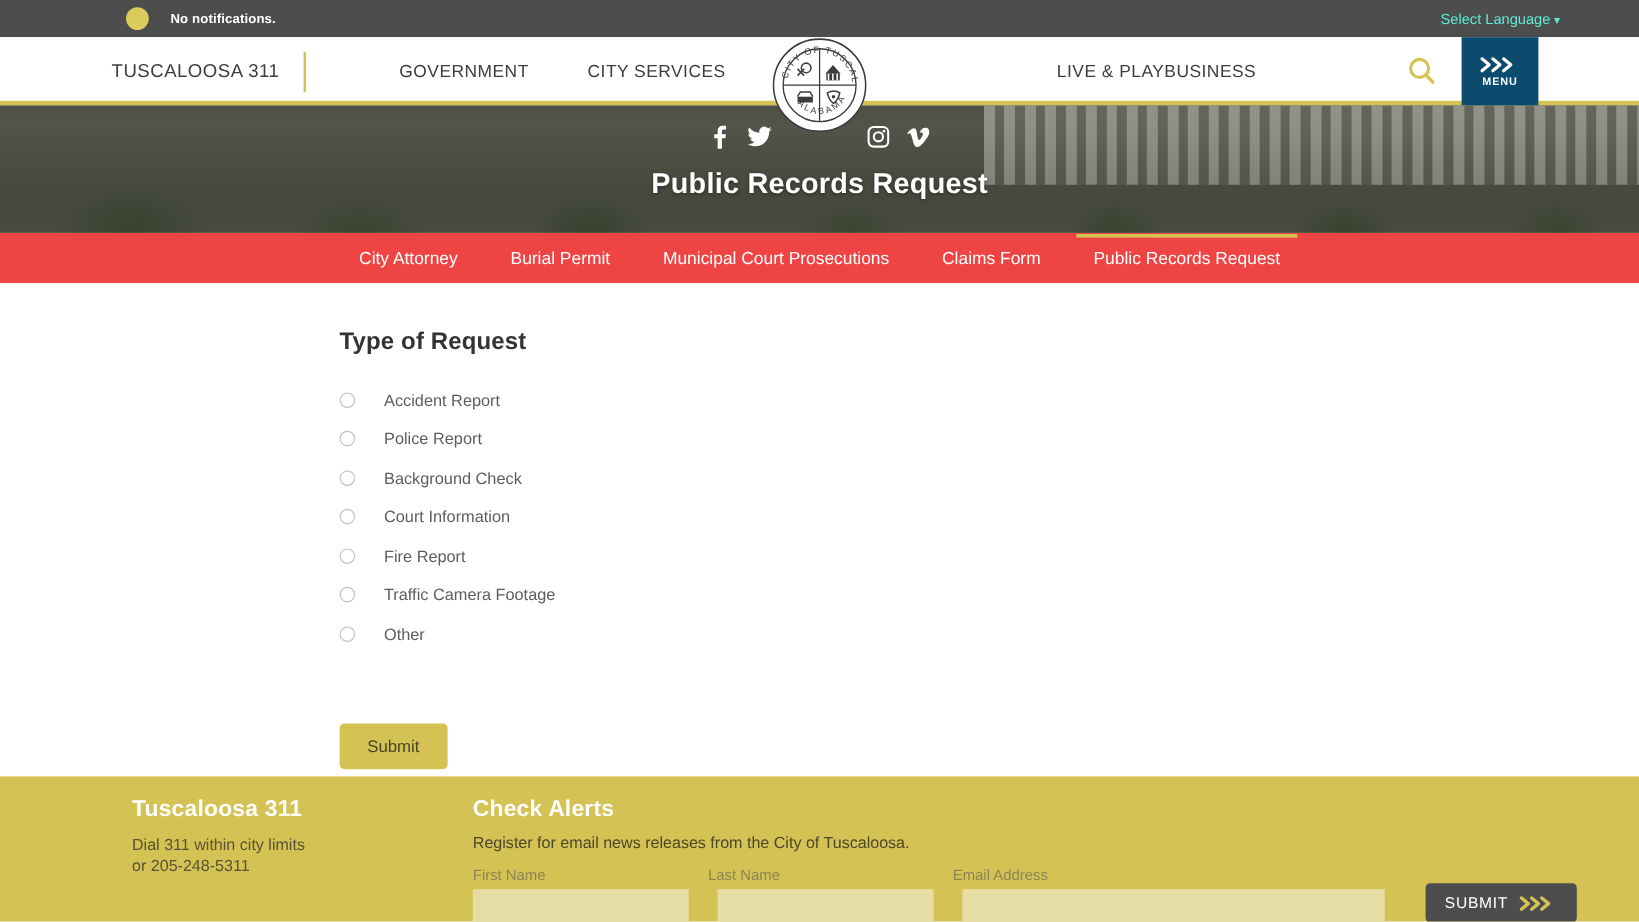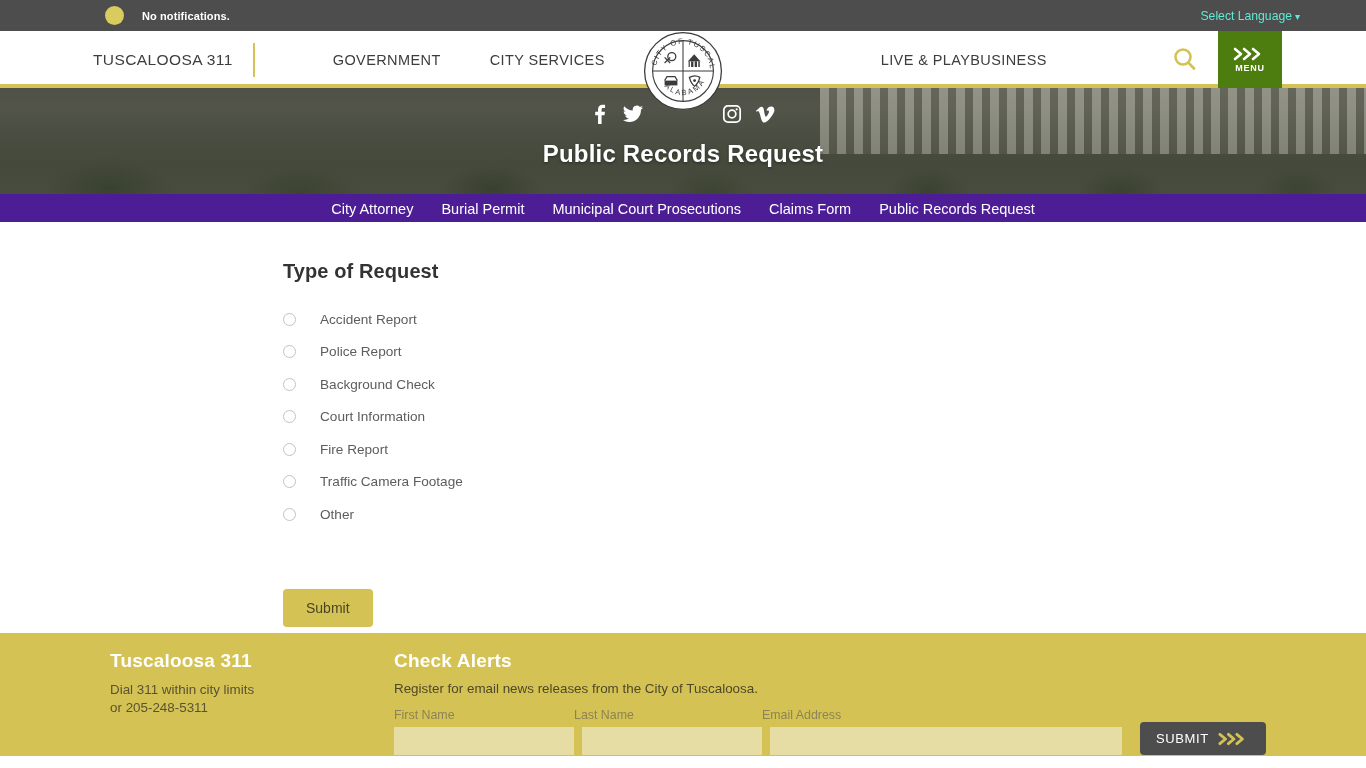--- a/index.html
+++ b/index.html
@@ -96,21 +96,21 @@
     transform: translateY(-50%);
     width: 30px; height: 30px;
     cursor: pointer;
   }
   .menu-btn {
     position: absolute;
     left: 1218px;
     top: 0;
     width: 64px;
     height: 57px;
-    background: #4d7c0f;
+    background: #0c4a6e;
     display: flex;
     flex-direction: column;
     align-items: center;
     justify-content: center;
     cursor: pointer;
   }
   .menu-chevrons { display: flex; gap: 0px; margin-bottom: 2px; }
   .menu-label {
     color: #ffffff;
     font-size: 9px;
@@ -190,26 +190,26 @@
   .seal {
     position: absolute;
     left: 643px;
     top: 31px;
     width: 80px; height: 80px;
     z-index: 30;
   }
 
   
   .subnav {
-    height: 28px;
-    background: #4c1d95;
+    height: 42px;
+    background: #ef4444;
     display: flex;
     align-items: center;
     justify-content: center;
-    gap: 0;
+    gap: 16px;
   }
   .subnav-item {
     color: #ffffff;
     font-size: 14.5px;
     padding: 11px 14px 12px;
     cursor: pointer;
     white-space: nowrap;
     font-family: "Liberation Sans Narrow", "Liberation Sans", sans-serif;
     border-top: 3px solid transparent;
     line-height: 1;
@@ -287,20 +287,21 @@
   .fnews { margin-left: 14px; flex: 1; }
   .fnews-sub {
     color: #4e4829;
     font-size: 13.4px;
     margin-top: 9px;
   }
   .news-fields {
     display: flex;
     margin-top: 12px;
     align-items: flex-end;
+    gap: 16px;
   }
   .field-group { display: flex; flex-direction: column; }
   .field-label {
     color: #8d8353;
     font-size: 12.4px;
     margin-bottom: 5px;
   }
   .field-input {
     background: #e6dda4;
     border: none;

